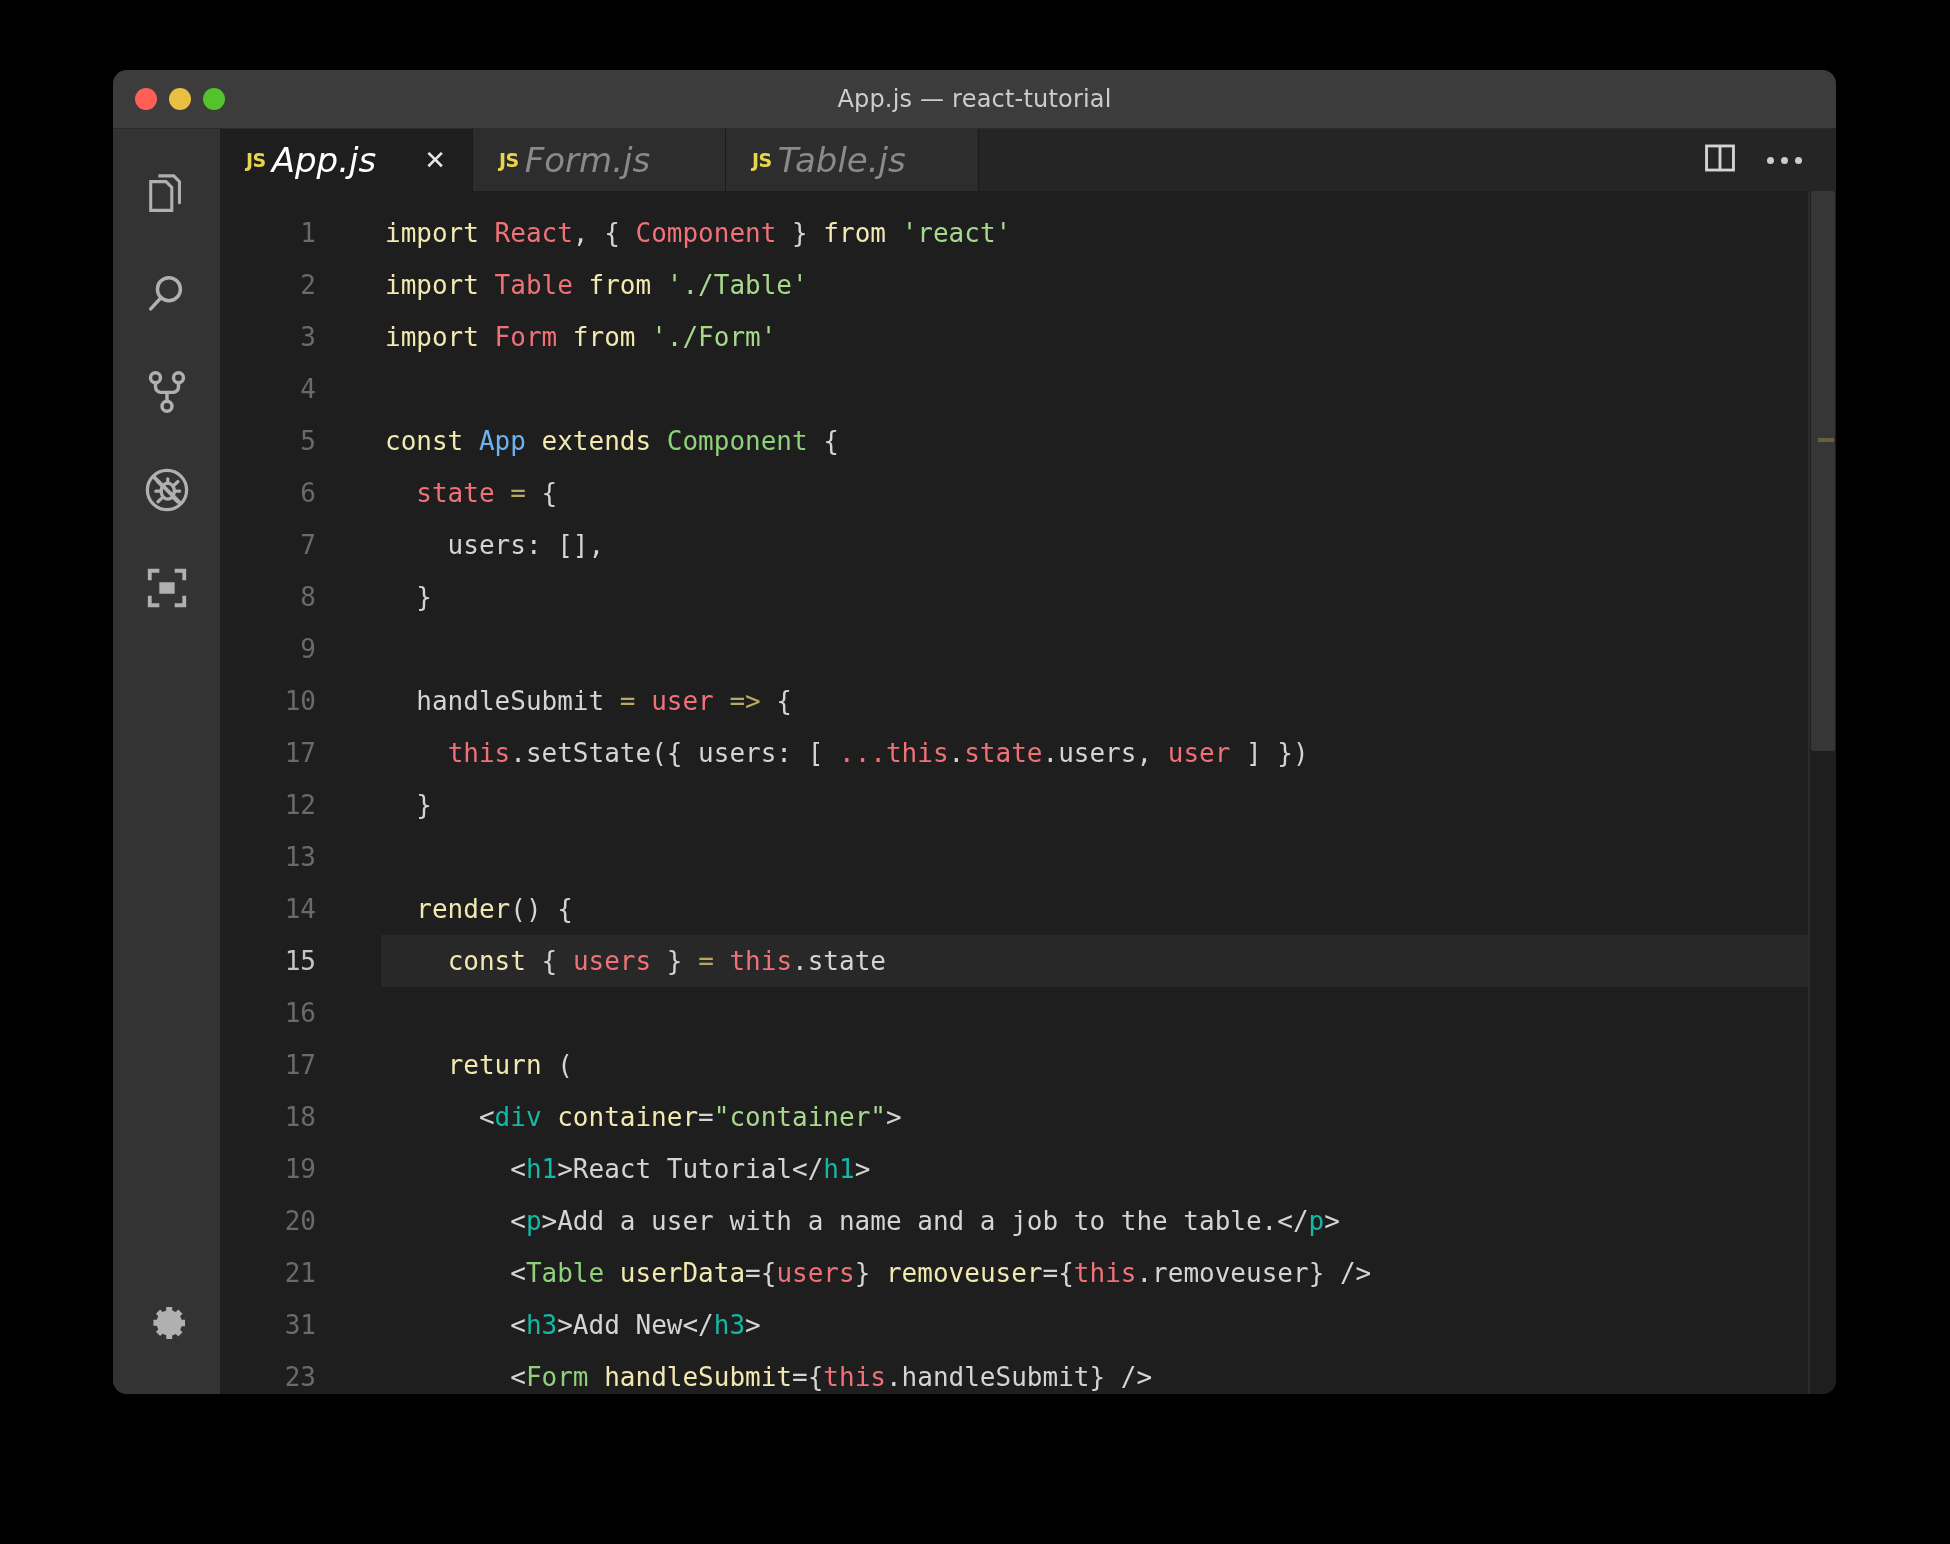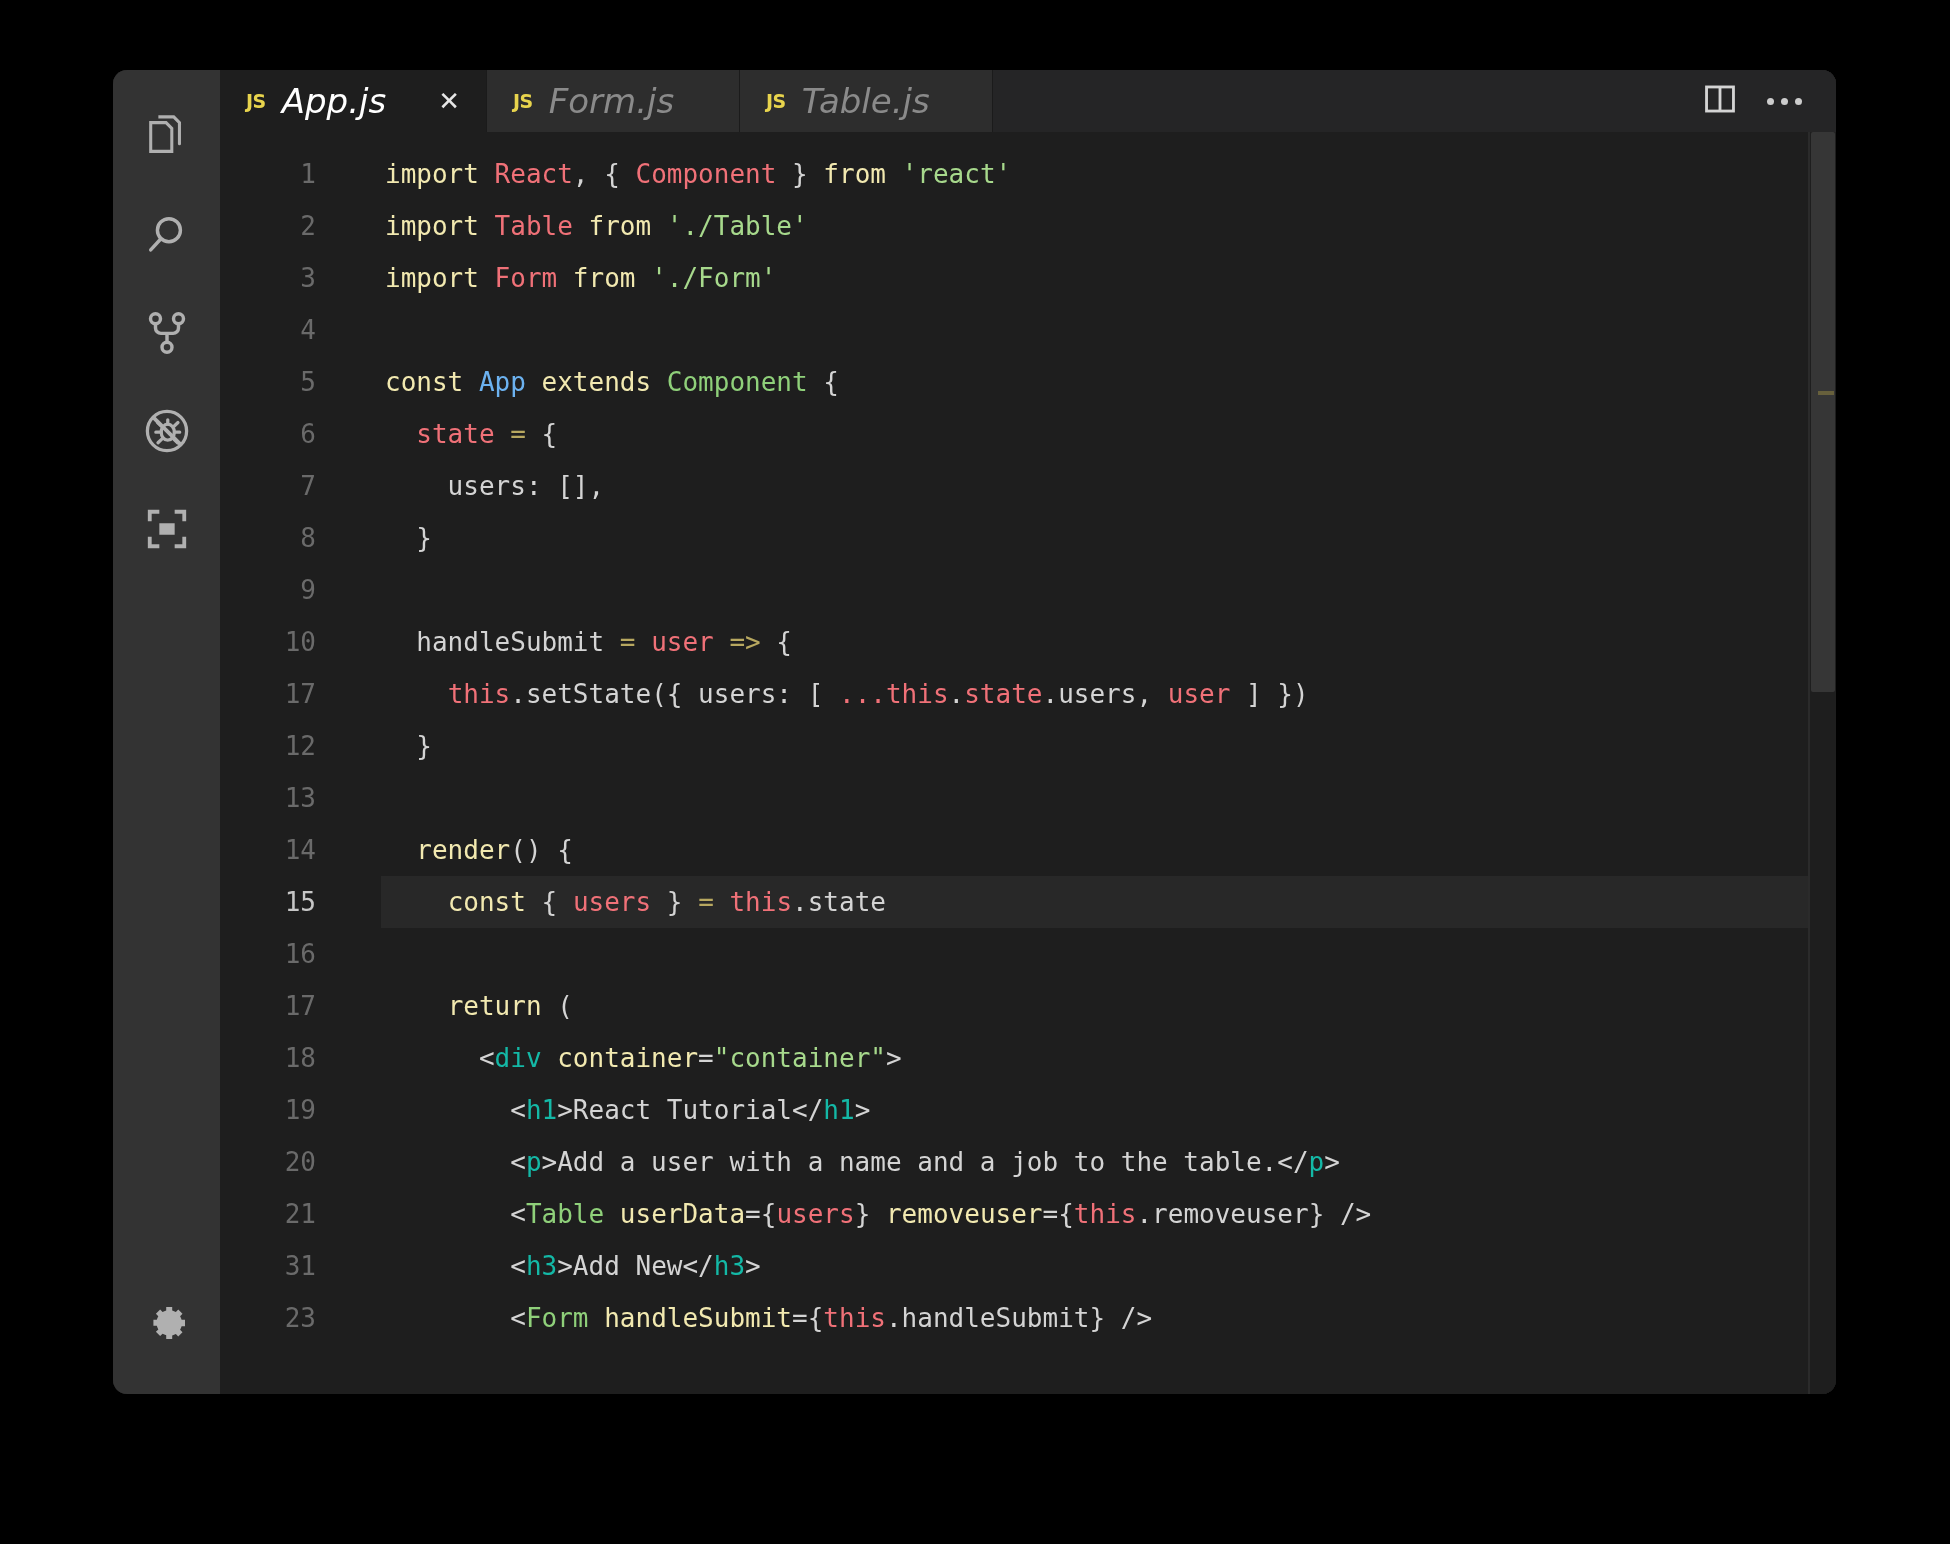--- a/index.html
+++ b/index.html
@@ -115,21 +115,21 @@
     height: 62px;
     min-height: 62px;
     background: #252526;
     display: flex;
     align-items: stretch;
     position: relative;
   }
   .tab {
     display: flex;
     align-items: center;
-    gap: 16px;
+    gap: 6px;
     padding: 0 26px;
     min-width: 200px;
     border-right: 1px solid #1b1b1b;
     cursor: pointer;
     position: relative;
   }
   .tab.active {
     background: #1e1e1e;
   }
   .tab.inactive {
@@ -280,20 +280,28 @@
     background: #2b2b2b;
   }
 </style>
 </head>
 <body>
 
 <div id="desktop">
 
   <div id="window">
 
+    <div id="titlebar">
+      <div class="traffic-lights">
+        <span class="light red"></span>
+        <span class="light yellow"></span>
+        <span class="light green"></span>
+      </div>
+      <div id="window-title">App.js — react-tutorial</div>
+    </div>
 
     <div id="body">
 
       <div id="activitybar">
 
         <div class="act-item">
           <span>
             <svg width="46" height="50" viewBox="0 0 24 26" fill="none" stroke="#b0b0b0" stroke-width="1.6">
               <path d="M3.5 5.5h8l3 3v12h-11z"></path>
               <path d="M7.5 2.5h8l3 3v1"></path>

